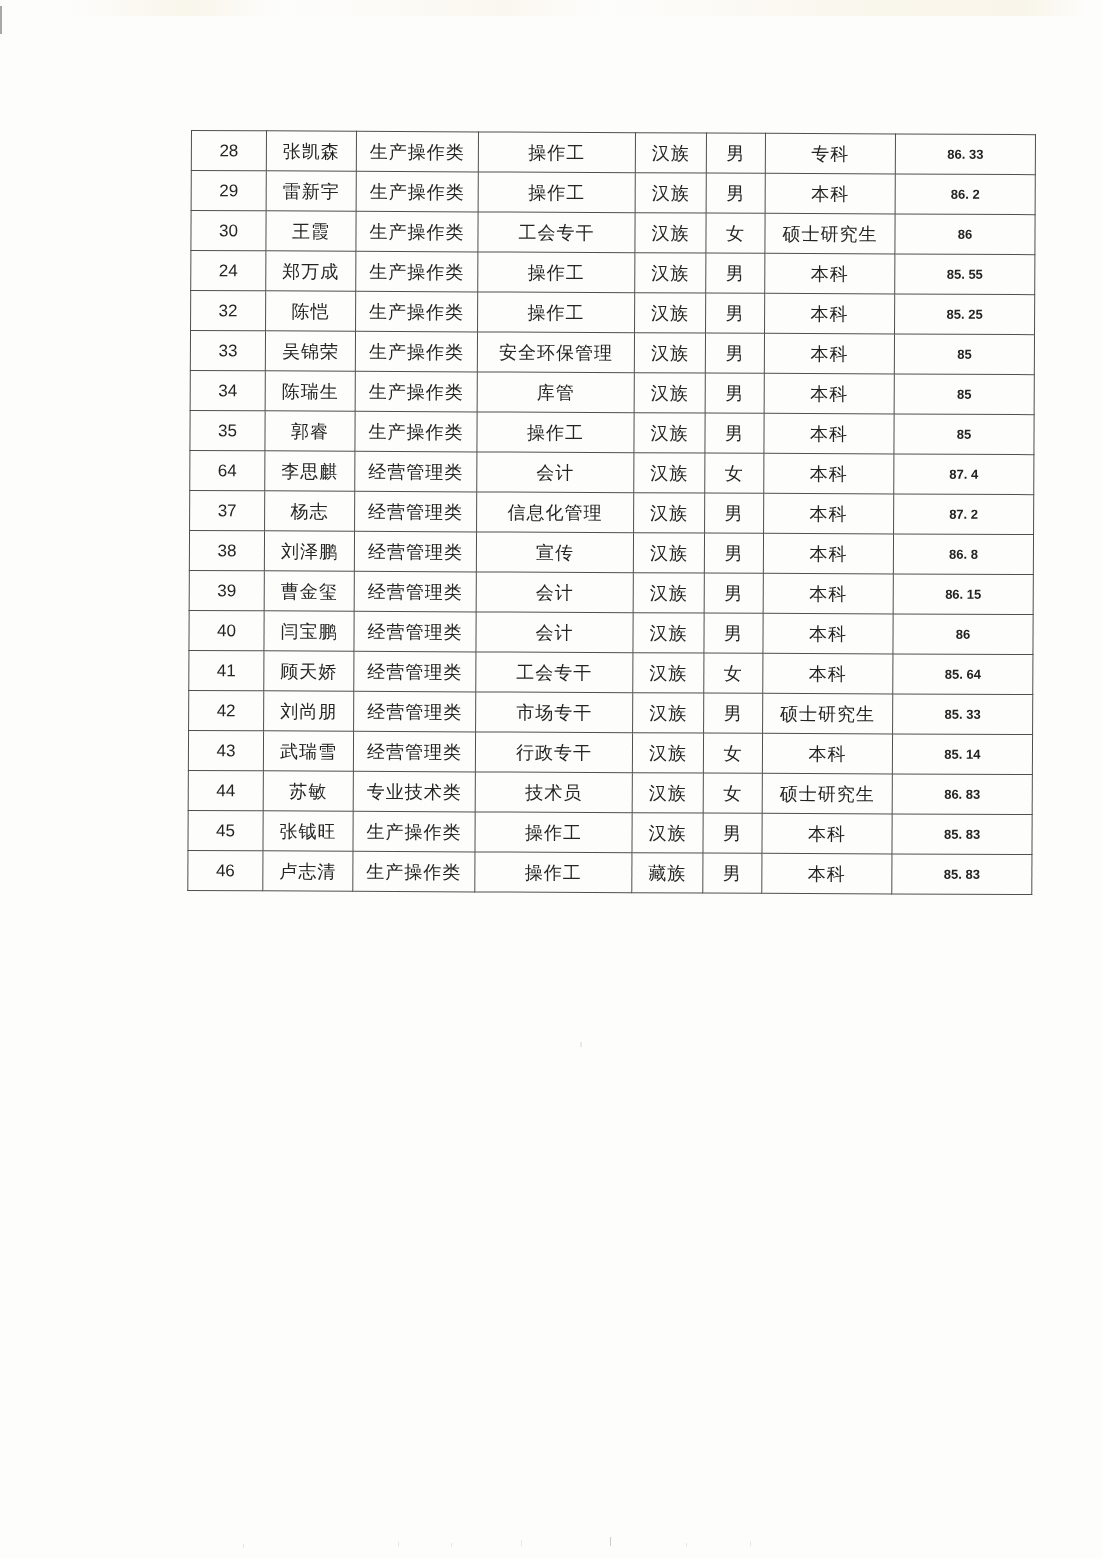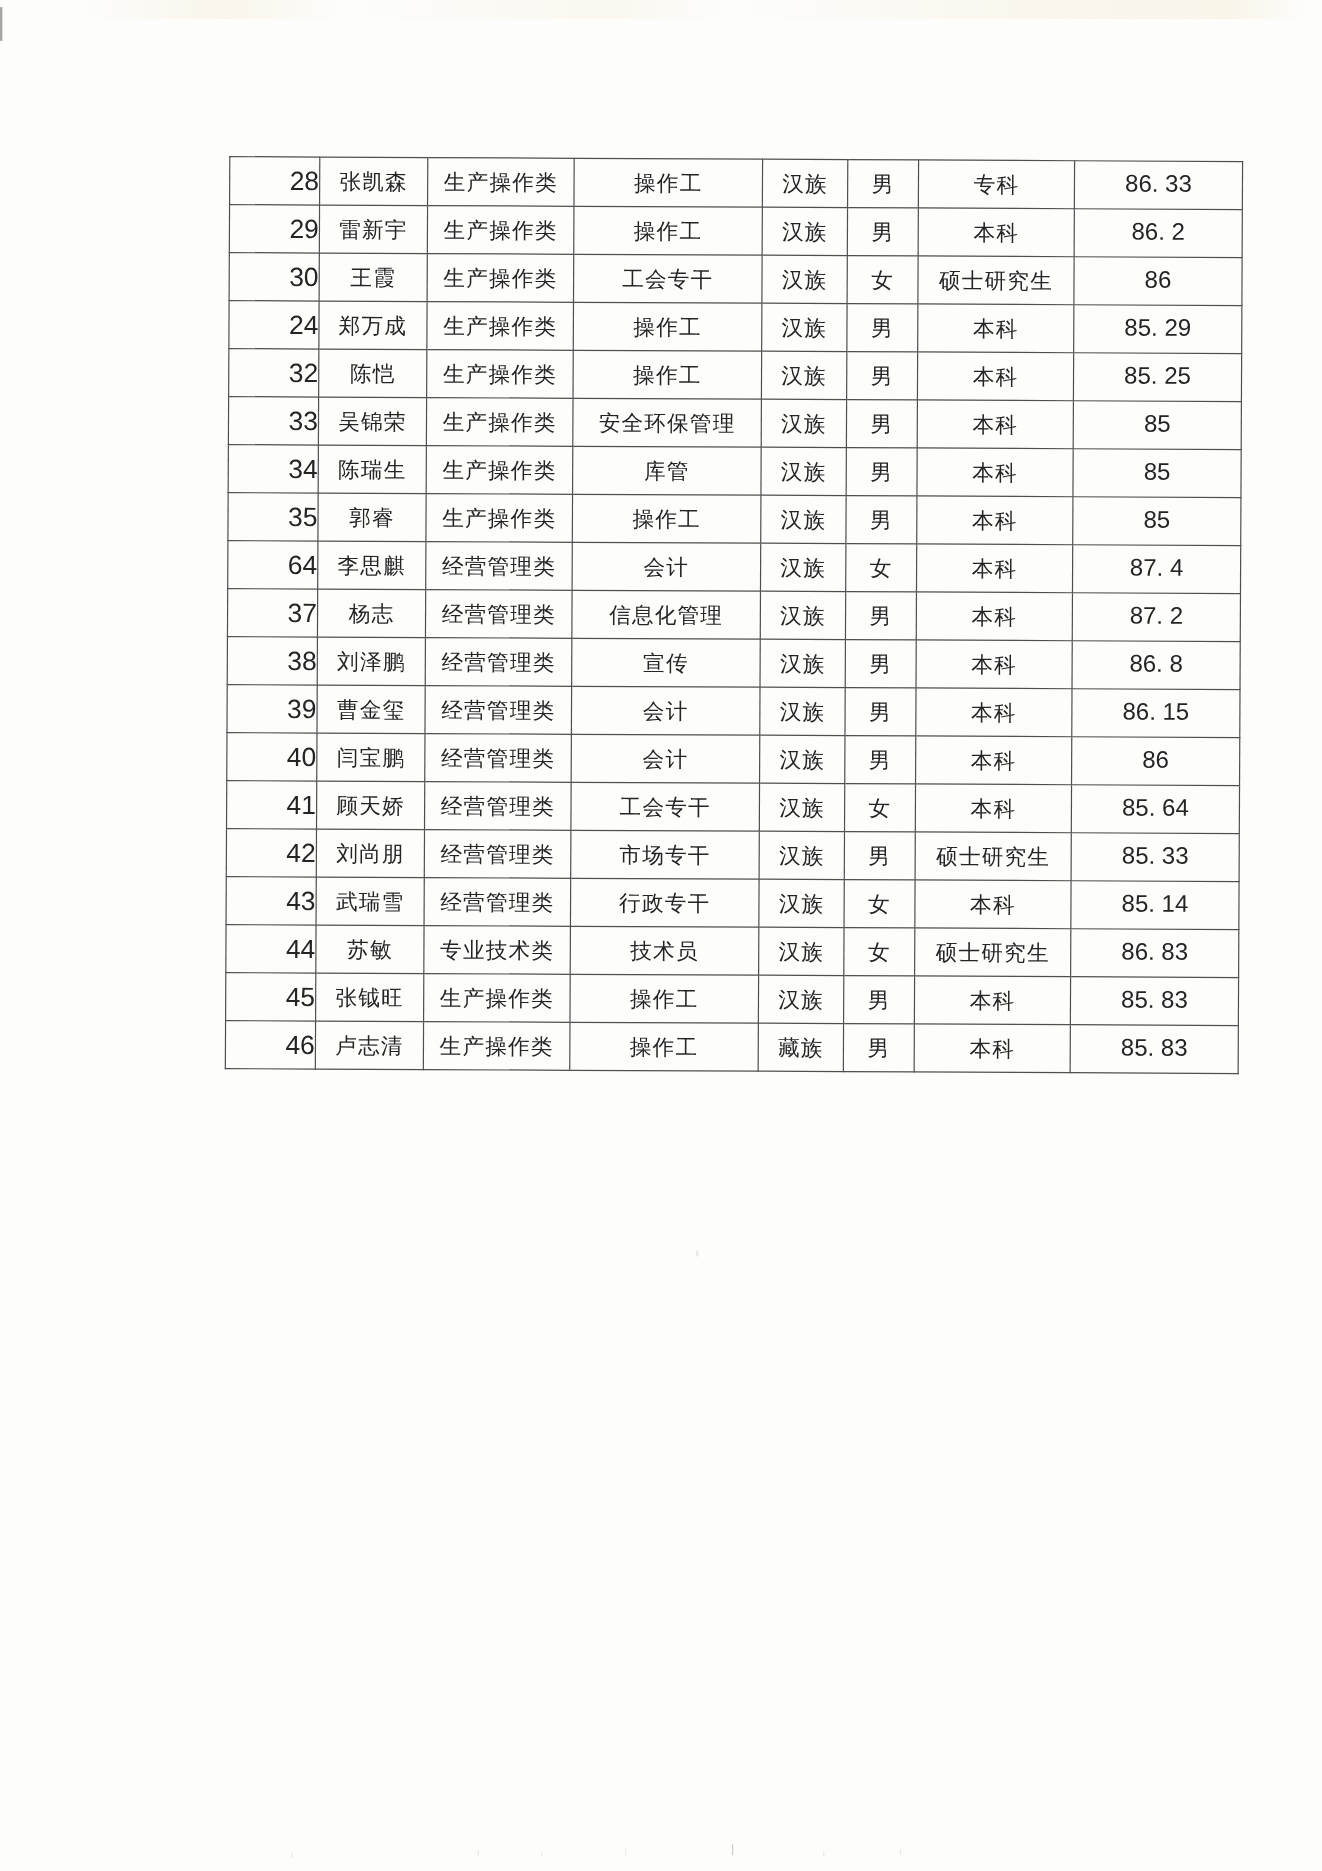--- a/index.html
+++ b/index.html
@@ -40,22 +40,22 @@
     height:39px;
     padding:0;
     text-align:center;
     vertical-align:middle;
     color:#242424;
     font-size:18px;
     letter-spacing:1px;
     white-space:nowrap;
     overflow:hidden;
   }
-  table.score-table td[data-name="cell-no"]{font-size:22px;letter-spacing:0;text-align:right;}
-  table.score-table td[data-name="cell-score"]{font-size:20px;letter-spacing:0;}
+  table.score-table td[data-name="cell-no"]{font-size:17px;letter-spacing:0;}
+  table.score-table td[data-name="cell-score"]{font-size:13px;letter-spacing:0;font-weight:bold;}
   
   .speck{position:absolute;background:rgba(110,110,110,.35);}
   .speck.faint{background:rgba(140,140,140,.18);}
 </style>
 </head>
 <body data-name="scanned-document-page">
 
 <div class="scan-top-band" data-name="scan-top-band"></div>
 <div class="scan-edge" data-name="scan-edge-artifact"></div>
 
@@ -103,21 +103,21 @@
           <td data-name="cell-score">86</td>
         </tr>
         <tr data-name="table-row">
           <td data-name="cell-no">24</td>
           <td data-name="cell-name">郑万成</td>
           <td data-name="cell-category">生产操作类</td>
           <td data-name="cell-position">操作工</td>
           <td data-name="cell-ethnicity">汉族</td>
           <td data-name="cell-gender">男</td>
           <td data-name="cell-education">本科</td>
-          <td data-name="cell-score">85. 29</td>
+          <td data-name="cell-score">85. 55</td>
         </tr>
         <tr data-name="table-row">
           <td data-name="cell-no">32</td>
           <td data-name="cell-name">陈恺</td>
           <td data-name="cell-category">生产操作类</td>
           <td data-name="cell-position">操作工</td>
           <td data-name="cell-ethnicity">汉族</td>
           <td data-name="cell-gender">男</td>
           <td data-name="cell-education">本科</td>
           <td data-name="cell-score">85. 25</td>

